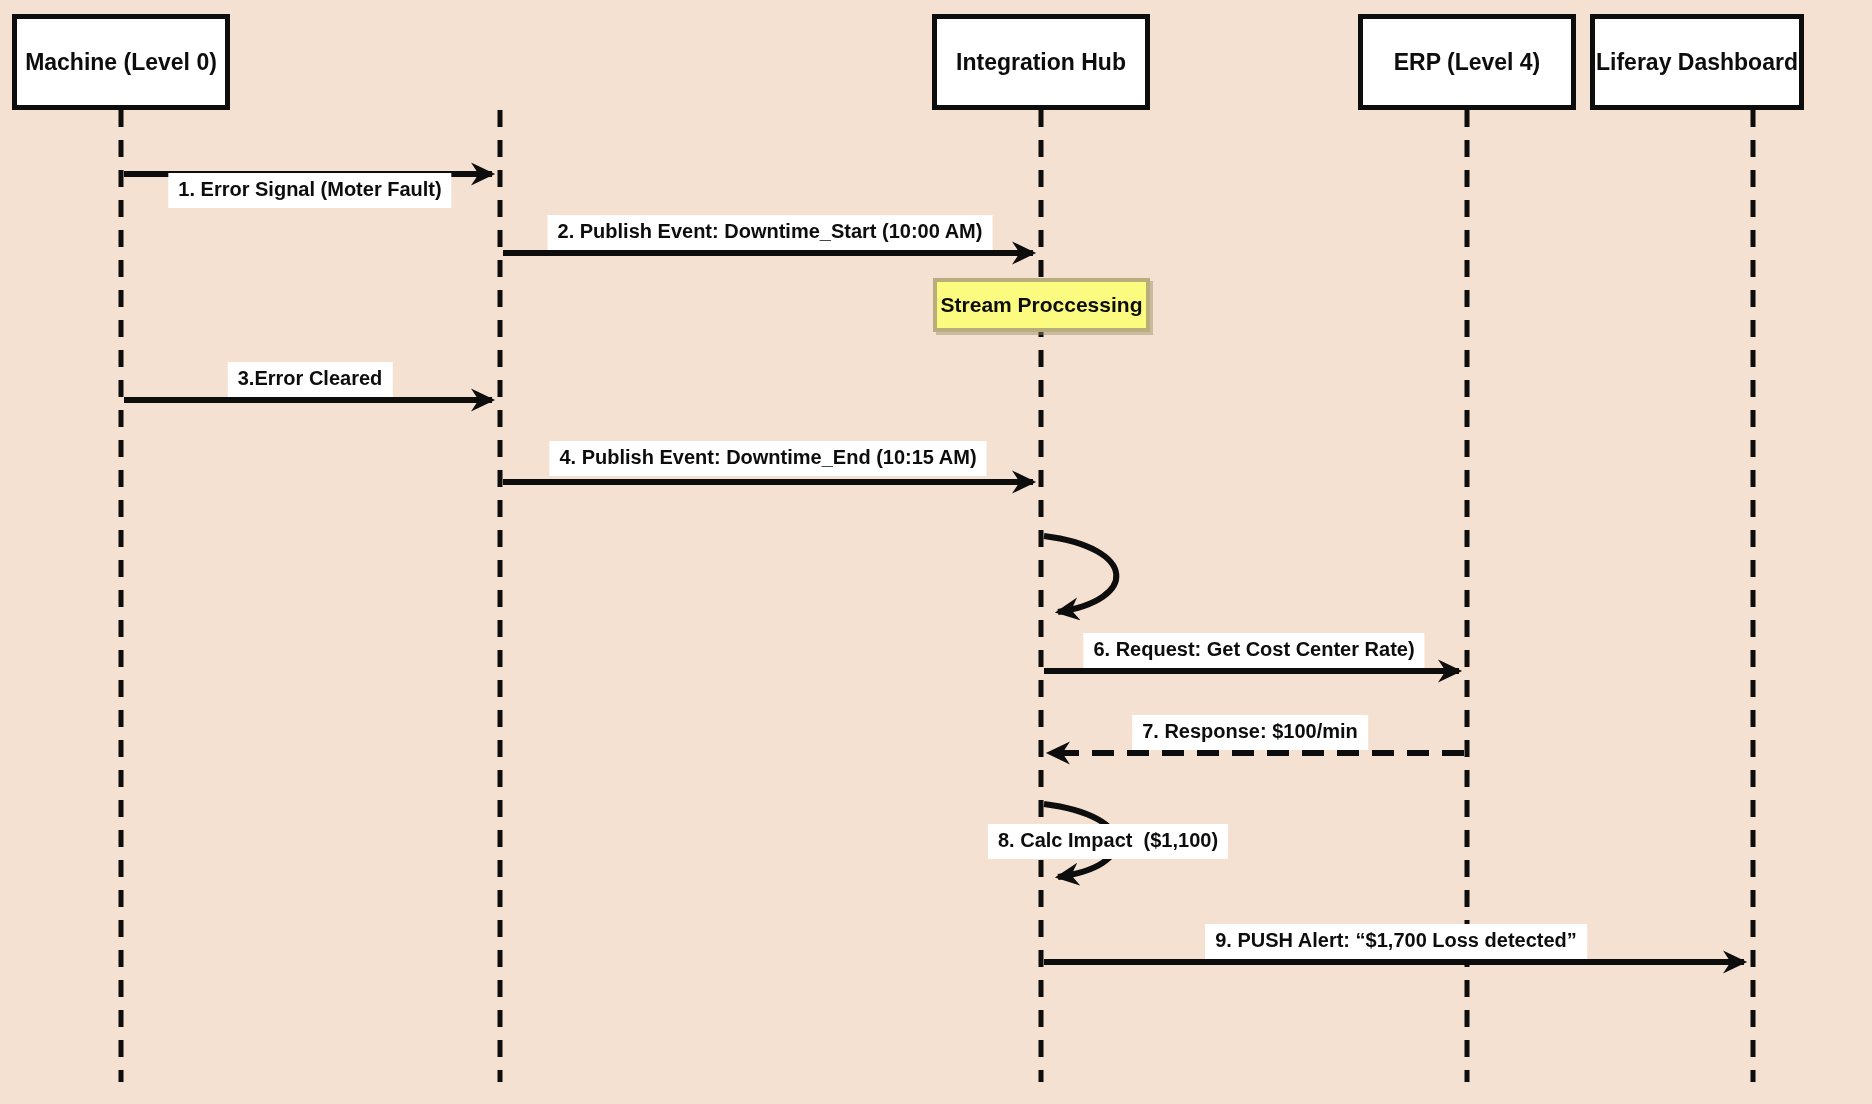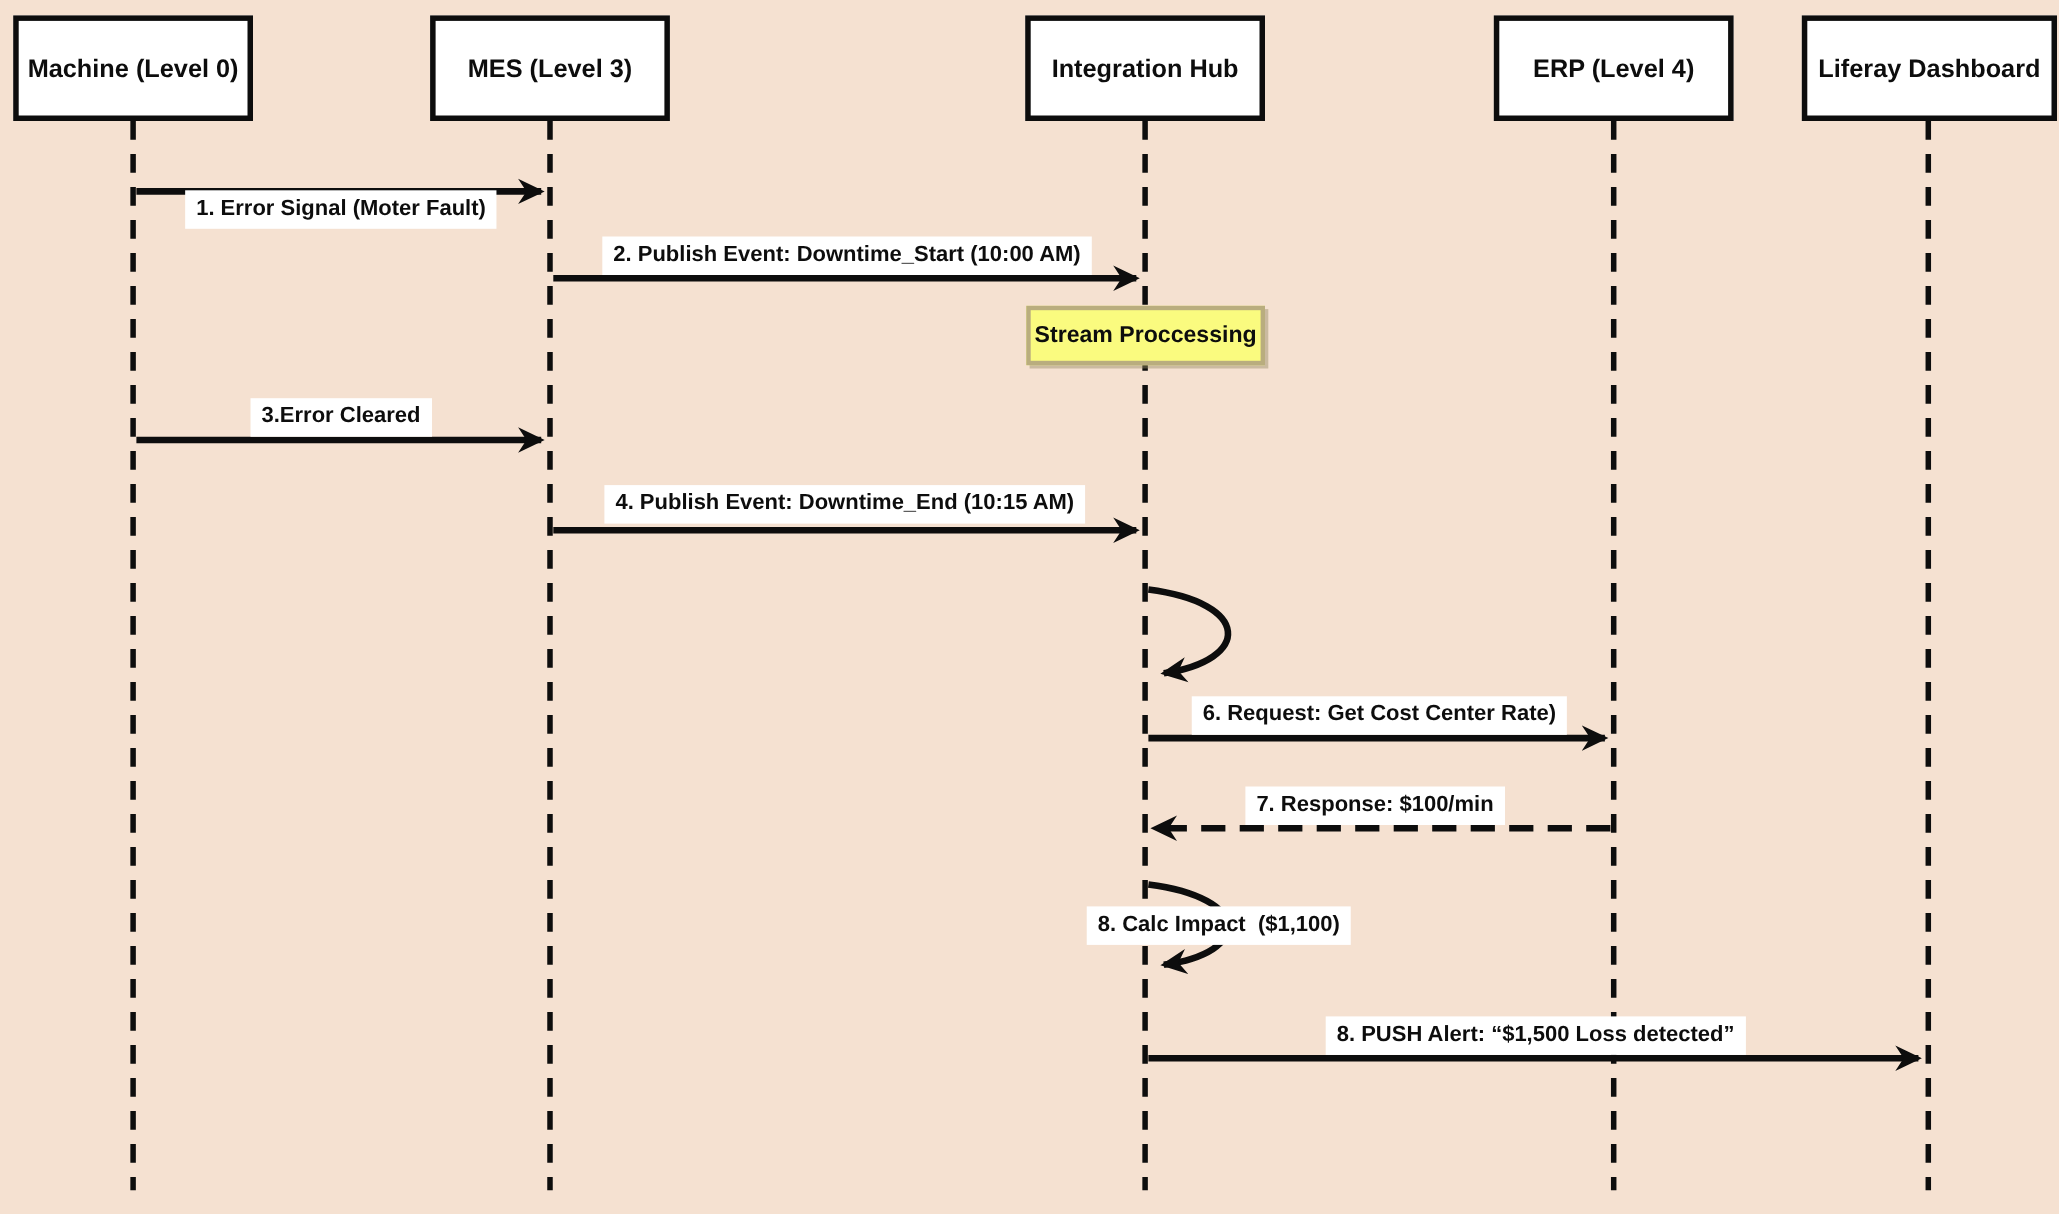--- a/index.html
+++ b/index.html
@@ -89,39 +89,36 @@
     <path d="M 1044 536 C 1138 548, 1138 600, 1058 612" fill="none" stroke="#0d0d0d" stroke-width="6" marker-end="url(#arrowhead)"></path>
     <line x1="1044" y1="671" x2="1459" y2="671" stroke="#0d0d0d" stroke-width="6" marker-end="url(#arrowhead)"></line>
     <line x1="1464" y1="753" x2="1049" y2="753" stroke="#0d0d0d" stroke-width="6" stroke-dasharray="22 13" marker-end="url(#arrowhead)"></line>
     <path d="M 1044 804 C 1138 816, 1138 866, 1058 877" fill="none" stroke="#0d0d0d" stroke-width="6" marker-end="url(#arrowhead)"></path>
     <line x1="1044" y1="962" x2="1744" y2="962" stroke="#0d0d0d" stroke-width="6" marker-end="url(#arrowhead)"></line>
   </svg>
 
   <div class="actor" style="left:12px;">
       <span>Machine (Level 0)</span>
     </div>
-  <div class="actor" style="left:391px;">
-      <span>MES (Level 3)</span>
-    </div>
   <div class="actor" style="left:932px;">
       <span>Integration Hub</span>
     </div>
   <div class="actor" style="left:1358px;">
       <span>ERP (Level 4)</span>
     </div>
-  <div class="actor" style="left:1638px; width:232px;">
+  <div class="actor" style="left:1590px; width:214px;">
       <span>Liferay Dashboard</span>
     </div>
 
   <div class="note" style="left:933px; top:278px; width:217px; height:54px;">
     <span>Stream Proccessing</span>
   </div>
 
   <div class="msg-label" style="left:310px;  top:136px;margin-top:37px;">1. Error Signal (Moter Fault)</div>
   <div class="msg-label" style="left:770px;  top:215px;">2. Publish Event: Downtime_Start (10:00 AM)</div>
   <div class="msg-label" style="left:310px;  top:362px;">3.Error Cleared</div>
   <div class="msg-label" style="left:768px;  top:441px;">4. Publish Event: Downtime_End (10:15 AM)</div>
   <div class="msg-label" style="left:1254px; top:633px;">6. Request: Get Cost Center Rate)</div>
   <div class="msg-label" style="left:1250px; top:715px;">7. Response: $100/min</div>
   <div class="msg-label" style="left:1108px; top:824px;">8. Calc Impact  ($1,100)</div>
-  <div class="msg-label" style="left:1396px; top:924px;">8. PUSH Alert: “$1,500 Loss detected”</div>
+  <div class="msg-label" style="left:1396px; top:924px;">9. PUSH Alert: “$1,700 Loss detected”</div>
 
 </div>
 
 </body></html>

